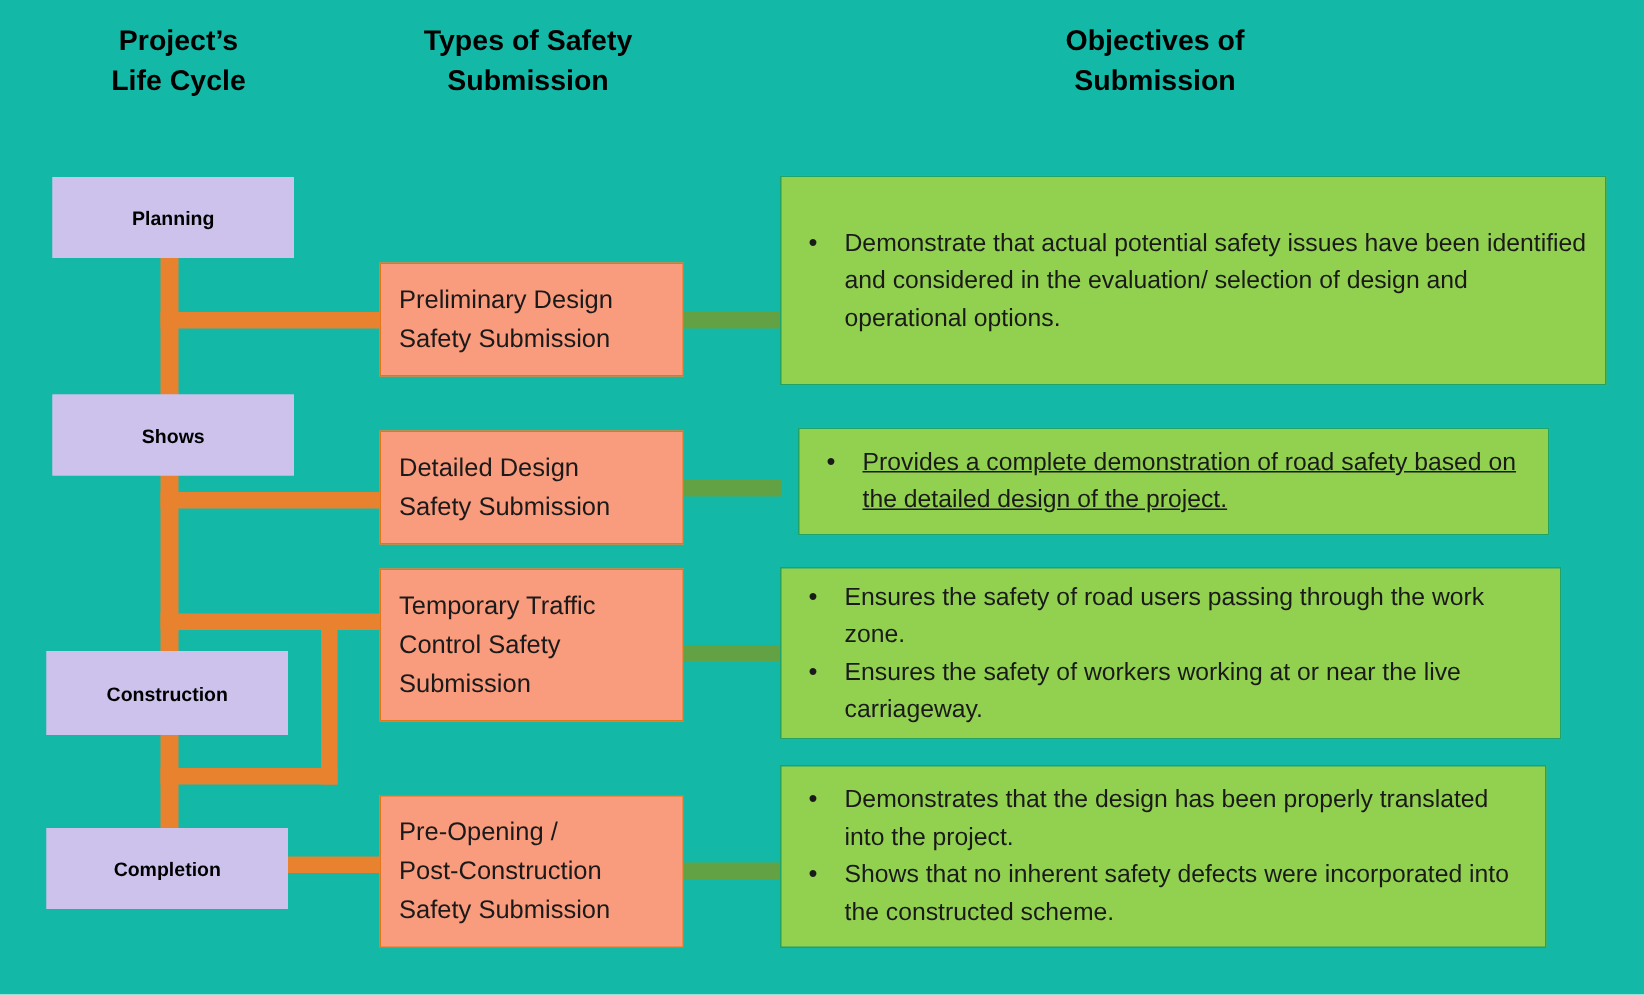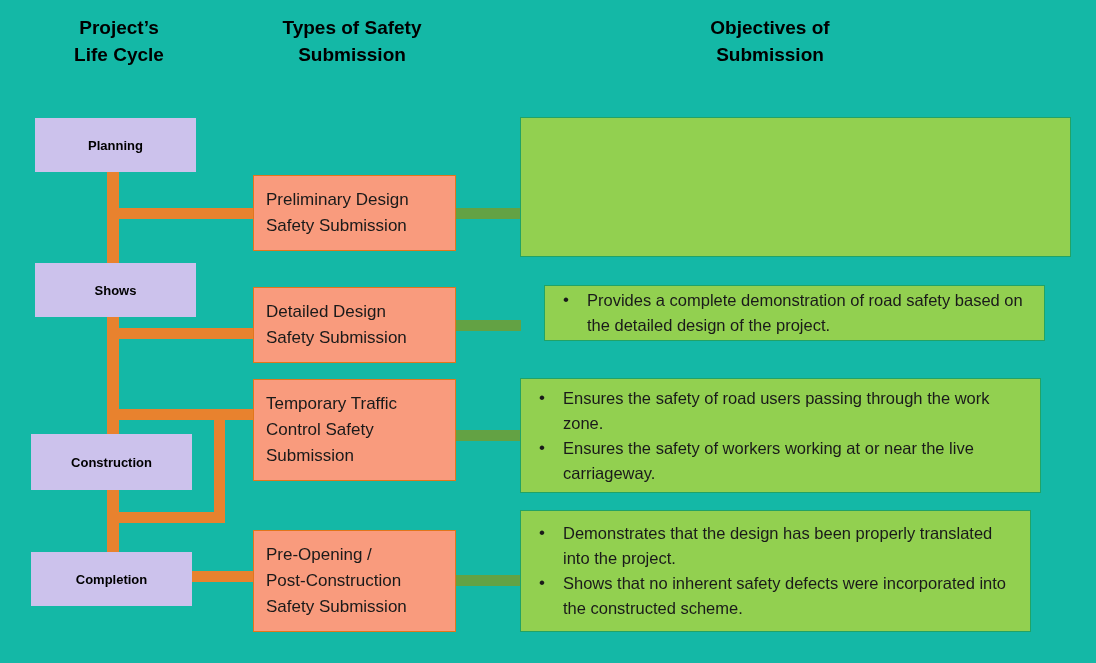--- a/index.html
+++ b/index.html
@@ -162,24 +162,25 @@
 Submission</span>
   </div>
   <div class="box type-box" style="left:253px; top:530px; width:203px; height:102px;">
     <span>Pre-Opening /
 Post-Construction
 Safety Submission</span>
   </div>
 
   <div class="box objective-box" style="left:520px; top:117px; width:551px; height:140px;">
     <ul>
+      <li>Demonstrate that actual potential safety issues have been identified and considered in the evaluation/ selection of design and operational options.</li>
     </ul>
   </div>
 
-  <div class="box objective-box" style="left:544px; top:285px; width:501px; height:56px;">
+  <div class="box objective-box" style="left:532px; top:285px; width:501px; height:72px;text-decoration:underline;">
     <ul>
       <li>Provides a complete demonstration of road safety based on the detailed design of the project.</li>
     </ul>
   </div>
 
   <div class="box objective-box" style="left:520px; top:378px; width:521px; height:115px;">
     <ul>
       <li>Ensures the safety of road users passing through the work zone.</li>
       <li>Ensures the safety of workers working at or near the live carriageway.</li>
     </ul>

